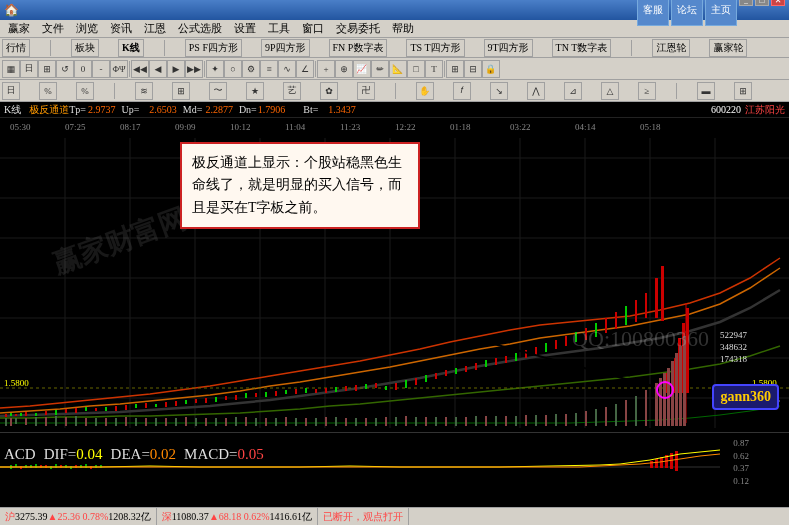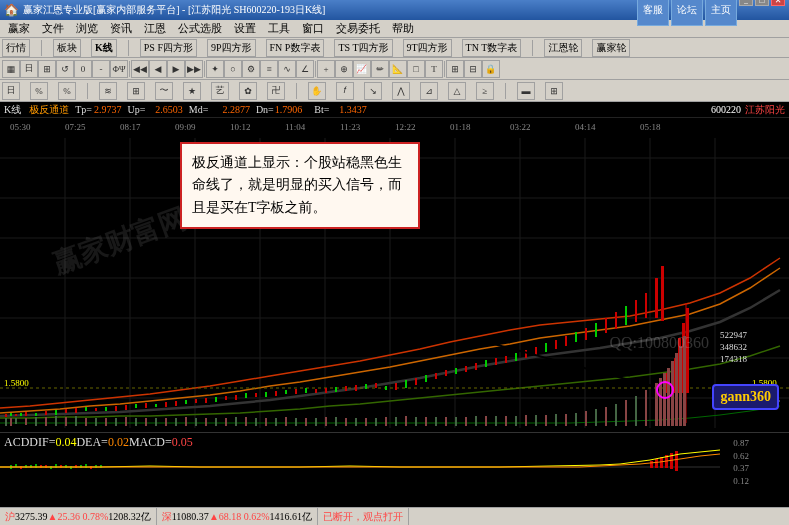--- a/index.html
+++ b/index.html
@@ -63,21 +63,21 @@
       white-space: nowrap;
     }
     
     .toolbar {
       background: #d4d0c8;
       height: 22px;
       display: flex;
       align-items: center;
       padding: 1px 2px;
       border-bottom: 1px solid #a0a0a0;
-      gap: 10px;
+      gap: 19px;
       overflow: hidden;
     }
     .tb-btn {
       background: #d4d0c8;
       border: 1px solid #a0a0a0;
       font-size: 10px;
       padding: 1px 3px;
       cursor: pointer;
       color: #000;
       height: 18px;
@@ -146,21 +146,21 @@
       z-index: 50;
       border-radius: 4px;
       text-align: right;
     }
     
     #qq-text {
       position: absolute;
       bottom: 80px;
       right: 80px;
       color: rgba(200,200,200,0.25);
-      font-size: 16px;
+      font-size: 22px;
       pointer-events: none;
       z-index: 5;
     }
     
     #site-watermark {
       position: absolute;
       top: 120px;
       left: 50px;
       color: rgba(200,200,200,0.12);
       font-size: 28px;
@@ -183,21 +183,20 @@
     }
   </style>
 </head>
 <body>
 
 <div id="app" style="width:789px;height:525px;position:relative;overflow:hidden;">
 
   <div id="titlebar">
     <div id="titlebar-left">
       <span style="font-size:12px;">🏠</span>
-      <span style="font-size:10px;">赢家江恩专业版[赢家内部服务平台] - [江苏阳光  SH600220-193日K线]</span>
     </div>
     <div id="titlebar-right">
       <div class="title-btn">客服</div>
       <div class="title-btn">论坛</div>
       <div class="title-btn">主页</div>
       <div class="win-btn min">_</div>
       <div class="win-btn max">□</div>
       <div class="win-btn">✕</div>
     </div>
   </div>
@@ -289,29 +288,29 @@
     <div class="tb-icon">≥</div>
     <div class="tb-separator"></div>
     <div class="tb-icon">▬</div>
     <div class="tb-icon">⊞</div>
   </div>
 
   <div id="main-chart-wrapper" style="position:relative;background:#000;height:330px;">
 
     <div style="background:#000;height:16px;display:flex;align-items:center;padding:0 4px;font-size:10px;color:#ddd;border-bottom:1px solid #222;">
       <span style="color:#ddd;margin-right:8px;">K线</span>
-      <span style="color:#ff9900;margin-right:6px;">极反通道</span>
+      <span style="color:#ff9900;margin-right:0;">极反通道</span>
       <span style="color:#ddd;margin-right:2px;">Tp=</span>
         <span style="color:#ff6600;margin-right:6px;">2.9737</span>
       <span style="color:#ddd;margin-right:10px;">Up=</span>
         <span style="color:#ff6600;margin-right:6px;">2.6503</span>
-      <span style="color:#ddd;margin-right:14px;text-align:center;">Md=</span>
+      <span style="color:#ddd;margin-right:3px;text-align:center;">Md=</span>
         <span style="color:#ff6600;margin-right:6px;">2.2877</span>
       <span style="color:#ddd;margin-right:1px;">Dn=</span>
-        <span style="color:#ff6600;margin-right:12px;">1.7906</span>
+        <span style="color:#ff6600;margin-right:18px;">1.7906</span>
       <span style="color:#ddd;margin-right:10px;">Bt=</span>
         <span style="color:#ff6600;margin-right:6px;">1.3437</span>
       <span style="flex:1;"></span>
       <span style="color:#fff;margin-right:4px;">600220</span>
       <span style="color:#ff4444;font-family:Liberation Serif, serif;">江苏阳光</span>
     </div>
 
     <svg width="789" height="314" style="display:block;background:#000;">
 
       <text x="10" y="12" fill="#888" font-size="9">05:30</text>
@@ -539,21 +538,21 @@
 
     <div id="site-watermark">赢家财富网</div>
 
     <div id="qq-text">QQ:100800360</div>
 
     <div id="gann-logo">gann360</div>
 
   </div>
 
   <div id="macd-area" style="background:#000;height:50px;position:relative;border-top:1px solid #333;">
-    <div id="macd-labels" style="position:absolute;top:2px;left:4px;font-size:12px;color:#ddd;display:flex;">
+    <div id="macd-labels" style="position:absolute;top:13px;left:4px;font-size:15px;color:#ddd;display:flex;gap:8px;">
       <span>ACD</span>
       <span>DIF=<span style="color:#ffff00;">0.04</span></span>
       <span>DEA=<span style="color:#ff8800;">0.02</span></span>
       <span>MACD=<span style="color:#ff4444;">0.05</span></span>
     </div>
 
     <div style="position:absolute;top:4px;right:40px;font-size:9px;color:#888;line-height:1.4;">
       <div>0.87</div>
       <div>0.62</div>
       <div>0.37</div>

